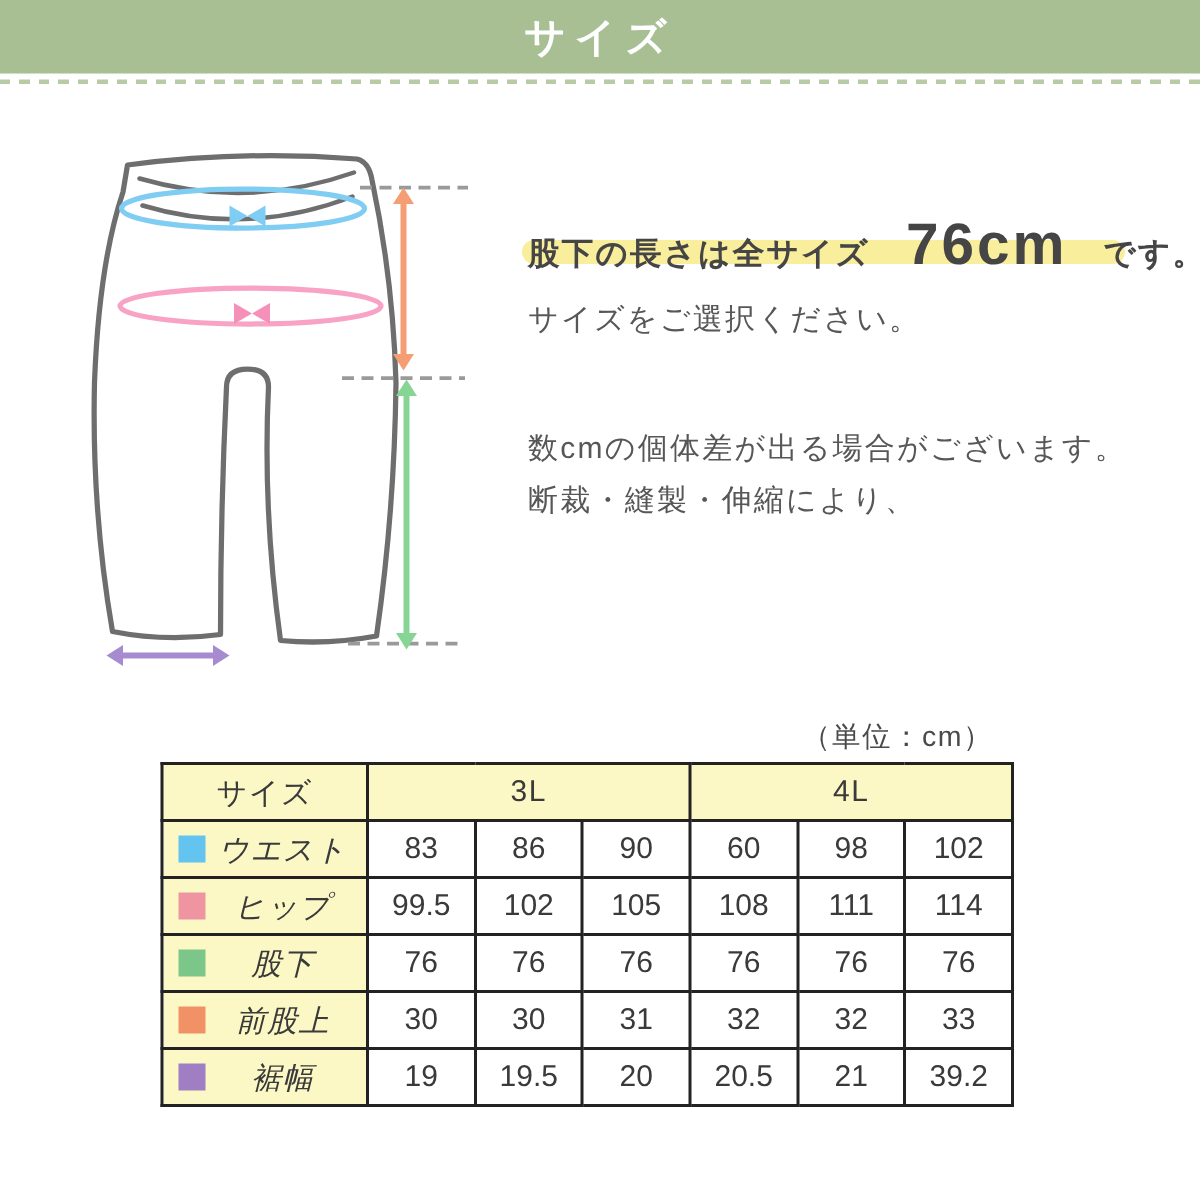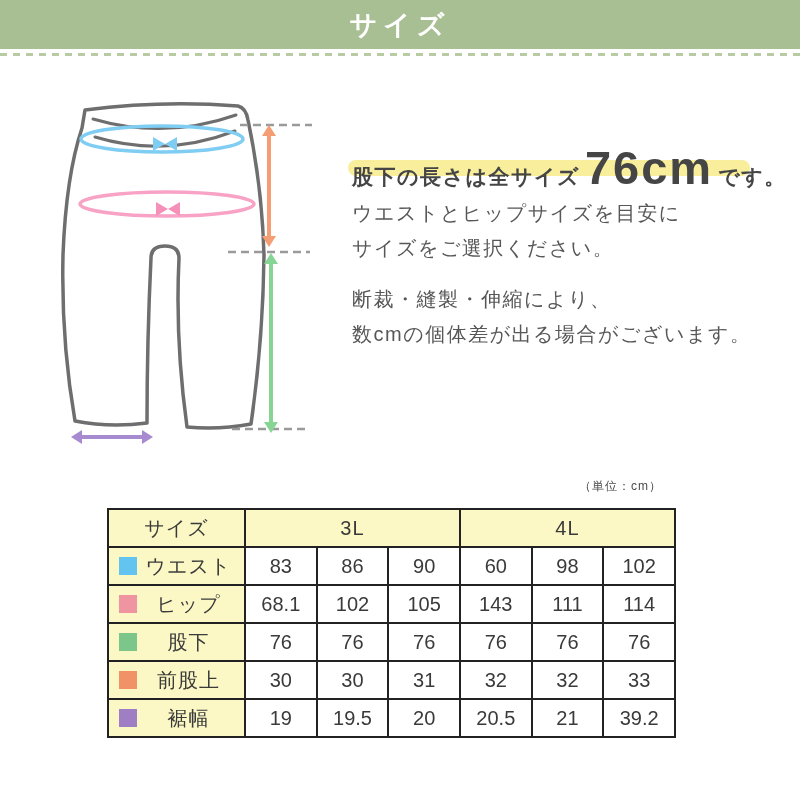--- a/index.html
+++ b/index.html
@@ -27,32 +27,32 @@
   .green-fill{fill:var(--diagram-green);}
   .purple-line{stroke:var(--diagram-purple);stroke-width:4;}
   .purple-fill{fill:var(--diagram-purple);}
   .dash-line{stroke:var(--dash-gray);stroke-width:2.5;stroke-dasharray:8 5;fill:none;}
 
   
   .highlight-bar{position:absolute;left:348px;top:160px;width:402px;height:16px;border-radius:8px;
           background:var(--highlight-yellow);}
   .headline{position:absolute;left:352px;top:144px;white-space:nowrap;font-weight:bold;
           color:#454545;font-size:21px;letter-spacing:1.5px;line-height:1;}
-  .headline .big{font-size:47px;letter-spacing:2px;margin:0 5px;}
+  .headline .big{font-size:39px;letter-spacing:2px;margin:0 24px;}
   .para{position:absolute;left:352px;font-size:20px;letter-spacing:1.5px;line-height:35px;color:#575757;white-space:nowrap;}
   .para1{top:196px;}
   .para2{top:282px;}
 
   
-  .unit-label{position:absolute;top:478px;right:138px;font-size:12px;letter-spacing:1px;color:#4a4a4a;}
+  .unit-label{position:absolute;top:478px;right:138px;font-size:19px;letter-spacing:1px;color:#4a4a4a;}
   .size-table{position:absolute;left:107px;top:508px;width:569px;border-collapse:collapse;table-layout:fixed;}
   .size-table th,.size-table td{border:2px solid var(--border-dark);height:36px;text-align:center;
           font-size:20px;font-weight:normal;color:#3a3a3a;padding:0;}
   .size-table th{background:var(--table-yellow);letter-spacing:1px;}
-  .label-cell{background:var(--table-yellow);position:relative;padding-left:24px !important;letter-spacing:1px;}
+  .label-cell{background:var(--table-yellow);position:relative;padding-left:24px !important;letter-spacing:1px;font-style:italic;}
   .swatch{position:absolute;left:10px;top:50%;transform:translateY(-50%);width:18px;height:18px;display:block;}
   .col-label{width:137px;}
 </style>
 </head>
 <body>
 
 <div class="page">
 
   <div class="header">
     <span class="header-title">サイズ</span>
@@ -110,26 +110,25 @@
       <line class="purple-line" x1="31" y1="351" x2="93" y2="351"></line>
       <polygon class="purple-fill" points="32,344 32,358 21,351"></polygon>
       <polygon class="purple-fill" points="92,344 92,358 103,351"></polygon>
     </g>
   </svg>
 
   <div class="highlight-bar"></div>
   <div class="headline"><span>股下の長さは全サイズ</span><span class="big">76cm</span><span>です。</span></div>
 
   <div class="para para1">
-    <div>ウエストとヒップサイズを目安に</div>
     <div>サイズをご選択ください。</div>
   </div>
   <div class="para para2">
+    <div>数cmの個体差が出る場合がございます。</div>
     <div>断裁・縫製・伸縮により、</div>
-    <div>数cmの個体差が出る場合がございます。</div>
   </div>
 
   <div class="unit-label">（単位：cm）</div>
 
   <table class="size-table">
     <colgroup>
       <col class="col-label">
         <col>
         <col>
         <col>
@@ -147,24 +146,24 @@
       <td class="label-cell"><span class="swatch" style="background-color: rgb(98, 196, 239);"></span><span>ウエスト</span></td>
       <td>83</td>
       <td>86</td>
       <td>90</td>
       <td>60</td>
       <td>98</td>
       <td>102</td>
     </tr>
     <tr>
       <td class="label-cell"><span class="swatch" style="background-color: rgb(239, 148, 161);"></span><span>ヒップ</span></td>
-      <td>68.1</td>
+      <td>99.5</td>
       <td>102</td>
       <td>105</td>
-      <td>143</td>
+      <td>108</td>
       <td>111</td>
       <td>114</td>
     </tr>
     <tr>
       <td class="label-cell"><span class="swatch" style="background-color: rgb(124, 198, 137);"></span><span>股下</span></td>
       <td>76</td>
       <td>76</td>
       <td>76</td>
       <td>76</td>
       <td>76</td>

